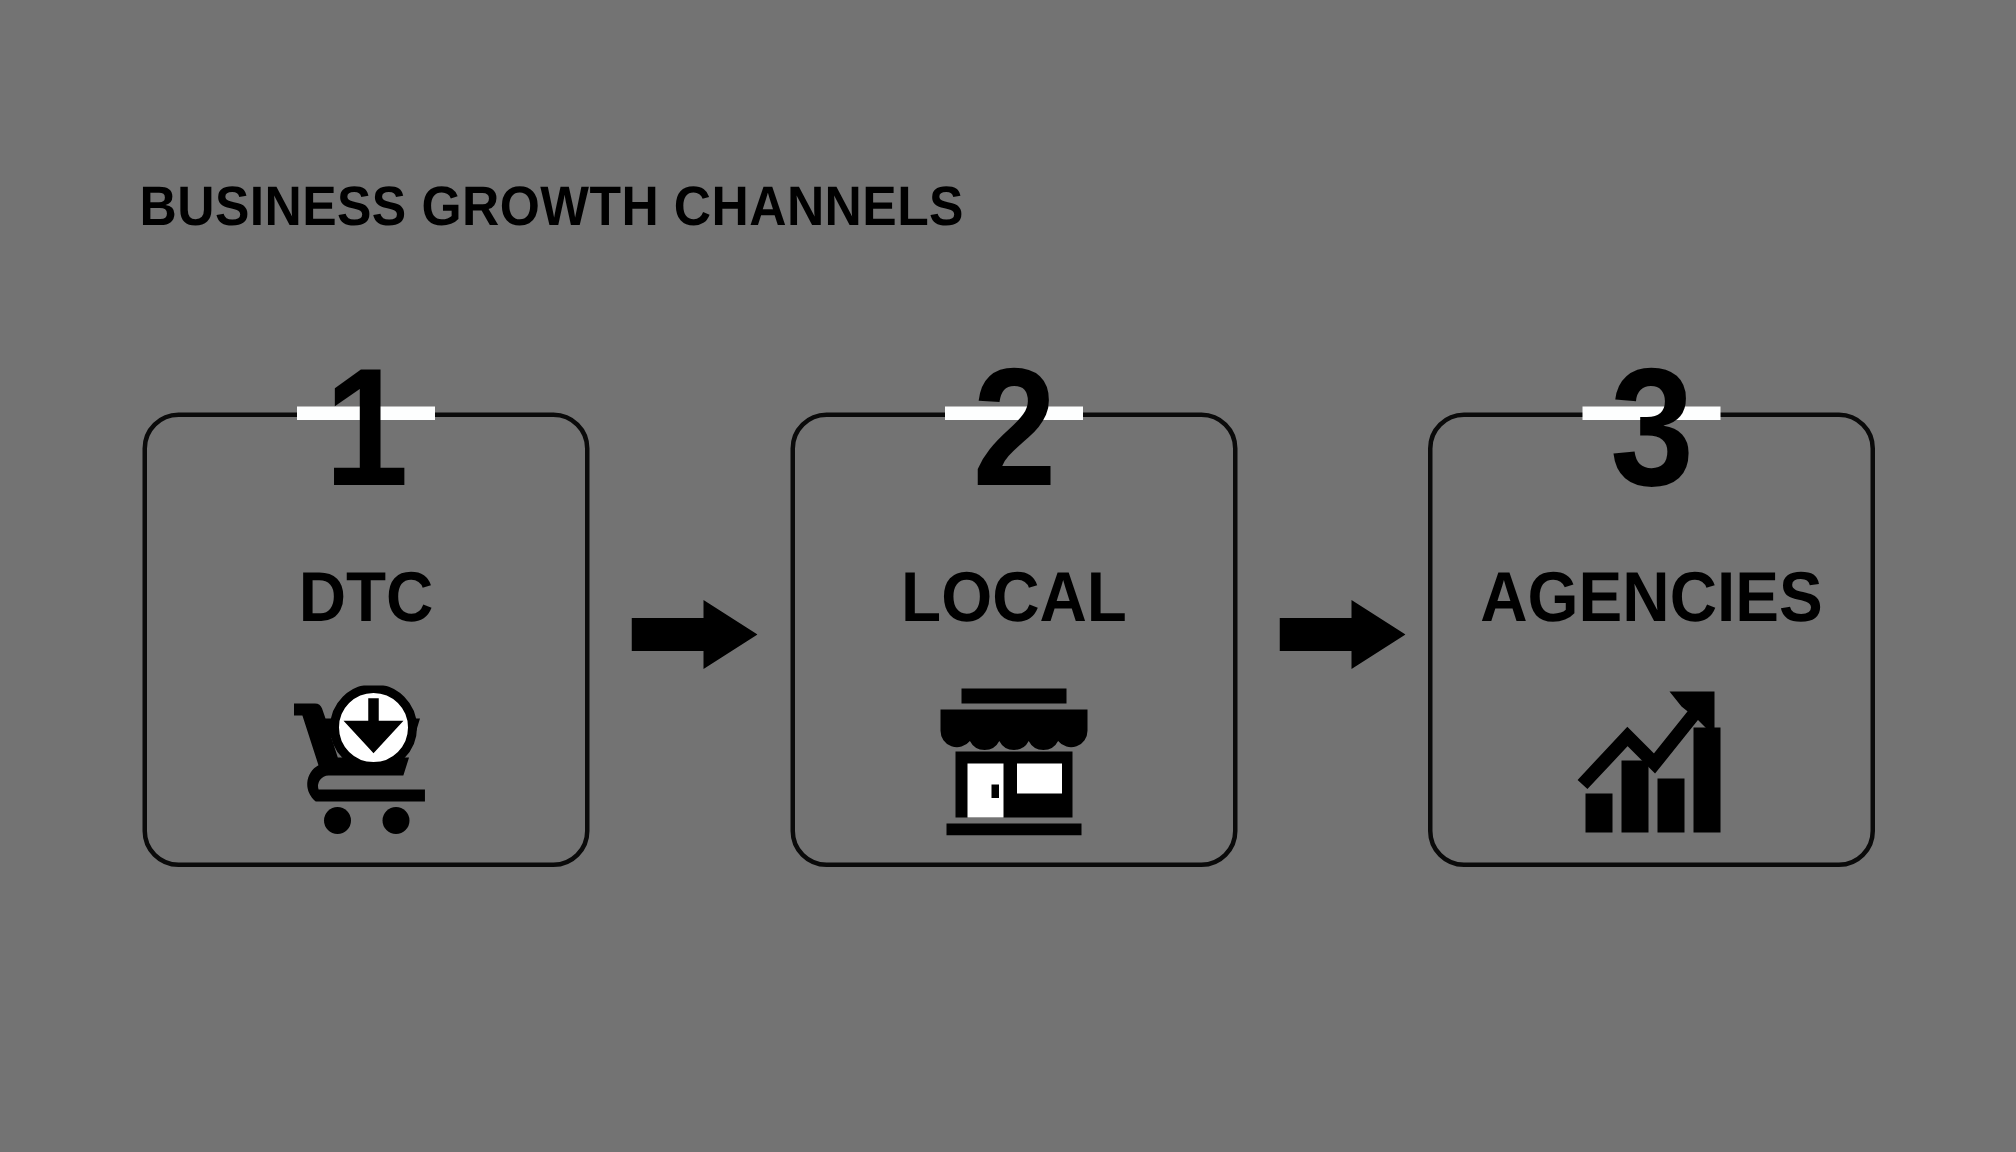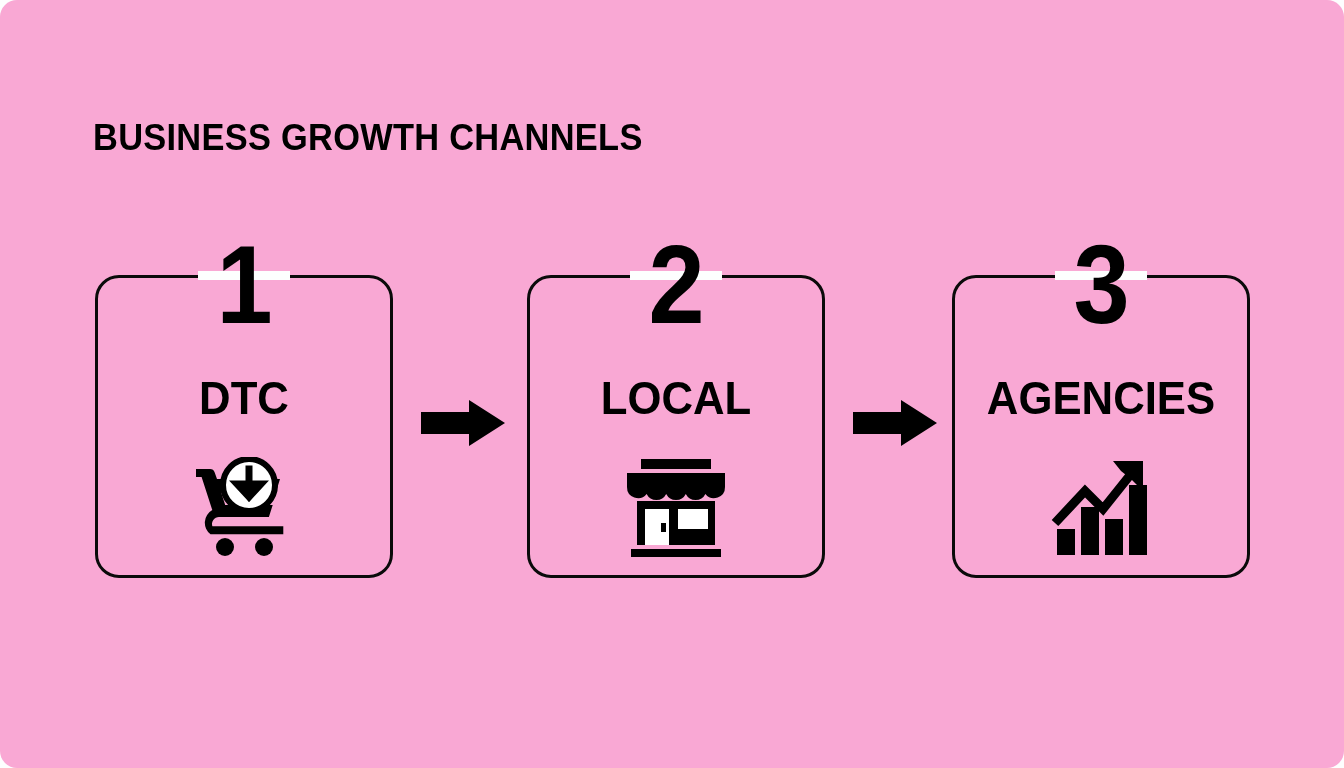--- a/index.html
+++ b/index.html
@@ -12,22 +12,21 @@
     height: 768px;
     background: #fdfefe;
     font-family: "Liberation Sans", sans-serif;
     overflow: hidden;
     position: relative;
   }
 
   #slide {
     position: absolute;
     inset: 0;
-    background: #f9a8d4;
-    border-radius: 17px;
+    background: #737373;
   }
 
   
   #title {
     position: absolute;
     left: 93px;
     top: 116px;
     font-size: 37px;
     line-height: 44px;
     font-weight: 700;

